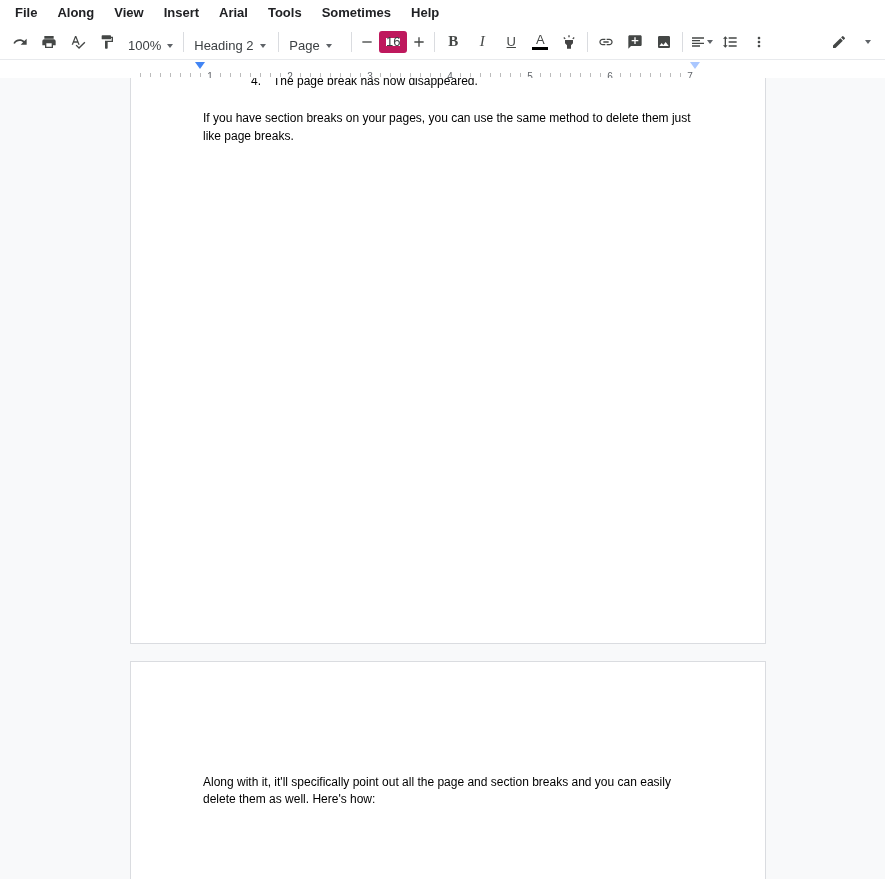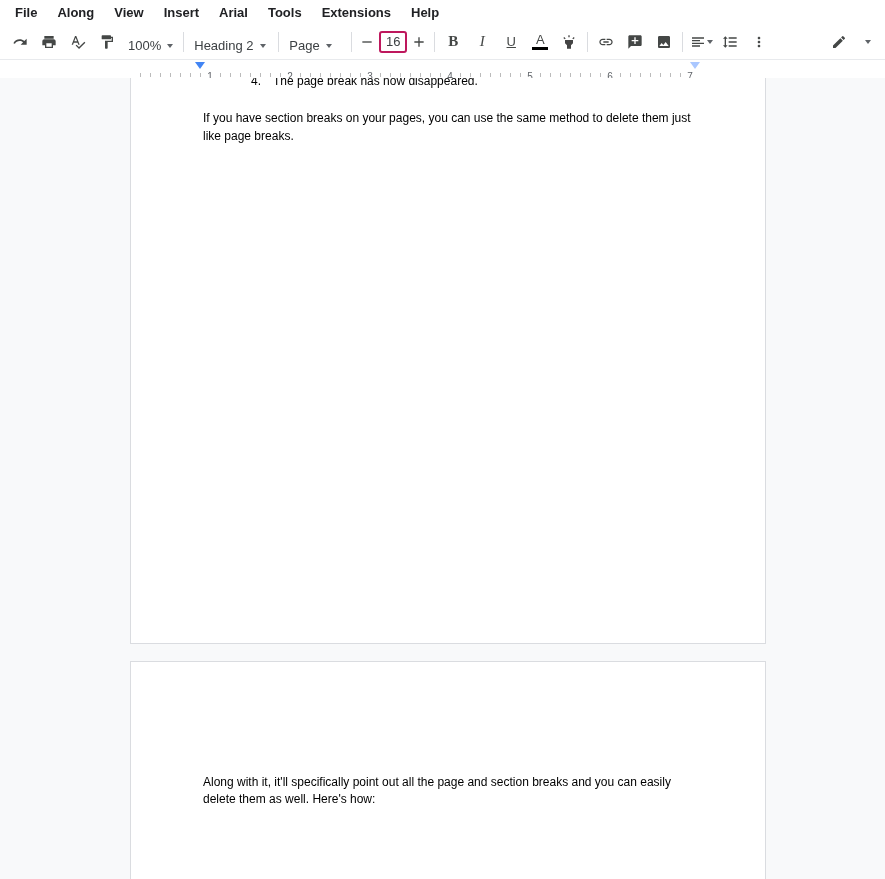--- a/index.html
+++ b/index.html
@@ -59,21 +59,21 @@
     width: 1px; height: 20px; background: #dadce0; margin: 0 3px;
   }
   .caret {
     width:0;height:0;border-left:3px solid transparent;border-right:3px solid transparent;border-top:4px solid #5f6368;
     margin-left:3px;
   }
   .font-size-ctl {
     display:flex; align-items:center; gap:1px;
   }
   .size-input {
-    width:28px;height:22px;border:2px solid #be185d;border-radius:3px;
+    width:28px;height:22px;border:7px solid #be185d;border-radius:3px;
     display:flex;align-items:center;justify-content:center;font-size:13px;
     color:#3c4043;
   }
   .edit-btn {
     position: absolute; right: 10px; top:4px;
     display:flex; gap:4px;
   }
 
   
   .left-rail {
@@ -171,21 +171,21 @@
 </head>
 <body>
 
 <div class="menu-bar">
   <div class="menu-item">File</div>
   <div class="menu-item">Along</div>
   <div class="menu-item">View</div>
   <div class="menu-item">Insert</div>
   <div class="menu-item">Arial</div>
   <div class="menu-item">Tools</div>
-  <div class="menu-item">Extensions</div>
+  <div class="menu-item">Sometimes</div>
   <div class="menu-item">Help</div>
 </div>
 
 <div class="toolbar">
   <div class="tb-btn">
     <svg class="ic16" viewBox="0 0 24 24">
         <path d="M18.4 10.6C16.55 8.99 14.15 8 11.5 8c-4.16 0-7.74 2.42-9.44 5.93l2.36.78C5.7 12.06 8.4 10.5 11.5 10.5c1.95 0 3.73.72 5.12 1.88L13 16h9V7l-3.6 3.6z"></path>
       </svg>
   </div>
   <div class="tb-btn">

